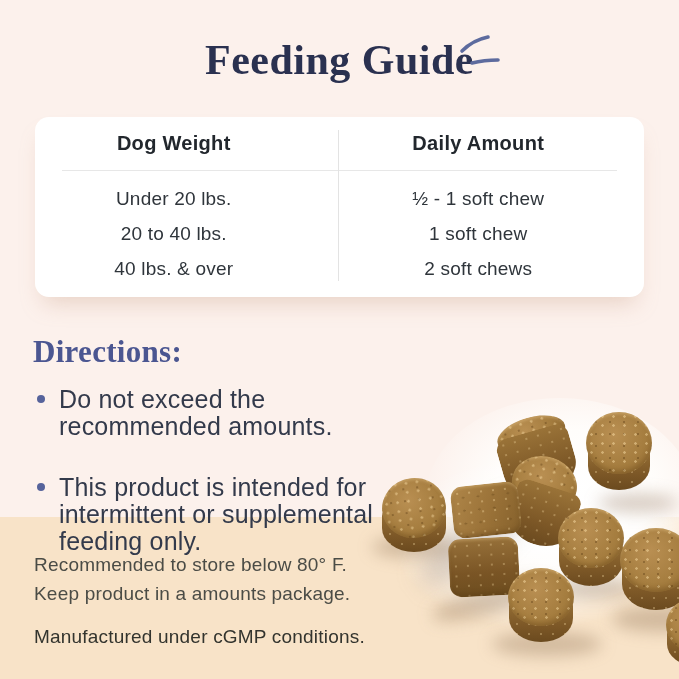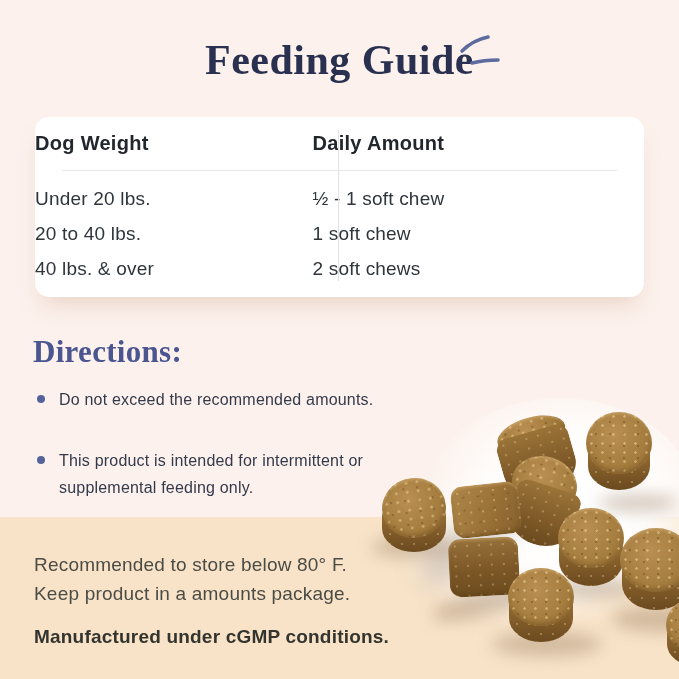--- a/index.html
+++ b/index.html
@@ -21,44 +21,44 @@
   .title-accent { position:absolute; left:456px; top:34px; width:52px; height:34px; }
 
   
   .card {
     position:absolute; left:35px; top:117px; width:609px; height:180px;
     background:#ffffff; border-radius:14px;
     box-shadow:0 14px 22px -8px rgba(198,152,126,0.35);
   }
   .trow { display:flex; }
   .thead-row { height:53px; align-items:center; }
-  .tcell { width:303px; }
+  .tcell { width:303px; text-align:center; }
   .tcell.right { width:362px; }
   .th { font-size:20px; font-weight:700; color:#22272d; letter-spacing:0.3px; }
   .td { font-size:19px; font-weight:400; color:#2f353b; letter-spacing:0.2px; }
   .body-rows { margin-top:11px; }
   .body-rows .trow { height:35px; align-items:center; }
   .h-divider { position:absolute; left:27px; top:53px; width:555px; height:1px; background:#e7e7e7; }
   .v-divider { position:absolute; left:303px; top:13px; width:1px; height:151px; background:#e3e3e3; }
 
   
   .directions-heading {
     position:absolute; left:33px; top:334px;
     font-family:"Liberation Serif", serif; font-size:31px; font-weight:700;
     color:#4b5691; letter-spacing:0.3px;
   }
   .bullets { position:absolute; left:36px; top:386px; width:398px; list-style:none; }
-  .bullets li { position:relative; padding-left:23px; font-size:16px; line-height:27px; color:#333a4b; letter-spacing:0.2px; }
+  .bullets li { position:relative; padding-left:23px; font-size:25px; line-height:27px; color:#333a4b; letter-spacing:0.2px; }
   .bullets li + li { margin-top:34px; }
   .dot { position:absolute; left:1px; top:9px; width:8px; height:8px; border-radius:50%; background:#56639b; }
 
   
   .storage { position:absolute; left:34px; top:550px; }
   .storage-line { font-size:19px; line-height:29px; color:#4b4c46; letter-spacing:0.2px; }
-  .manufactured { margin-top:14px; font-size:19px; line-height:29px; font-weight:700; color:#33342e; letter-spacing:0.2px; }
+  .manufactured { margin-top:14px; font-size:19px; line-height:29px; font-weight:400; color:#33342e; letter-spacing:0.2px; }
 
   
   .chews { position:absolute; left:0; top:0; width:679px; height:679px; pointer-events:none; }
   .glow { position:absolute; border-radius:50%; }
   .glow1 { left:425px; top:398px; width:270px; height:205px;
     background:radial-gradient(ellipse at 55% 45%, #ffffff 0%, #fffdfb 38%, rgba(255,255,255,0) 72%); }
   .glow2 { left:392px; top:455px; width:290px; height:175px;
     background:radial-gradient(ellipse, rgba(255,255,255,0.92) 0%, rgba(255,255,255,0.75) 35%, rgba(255,255,255,0) 70%); }
   .gshadow { position:absolute; border-radius:50%; background:rgba(130,100,70,0.33); filter:blur(8px); }
   .diag-shadow { position:absolute; left:408px; top:520px; width:132px; height:44px; border-radius:50%;

